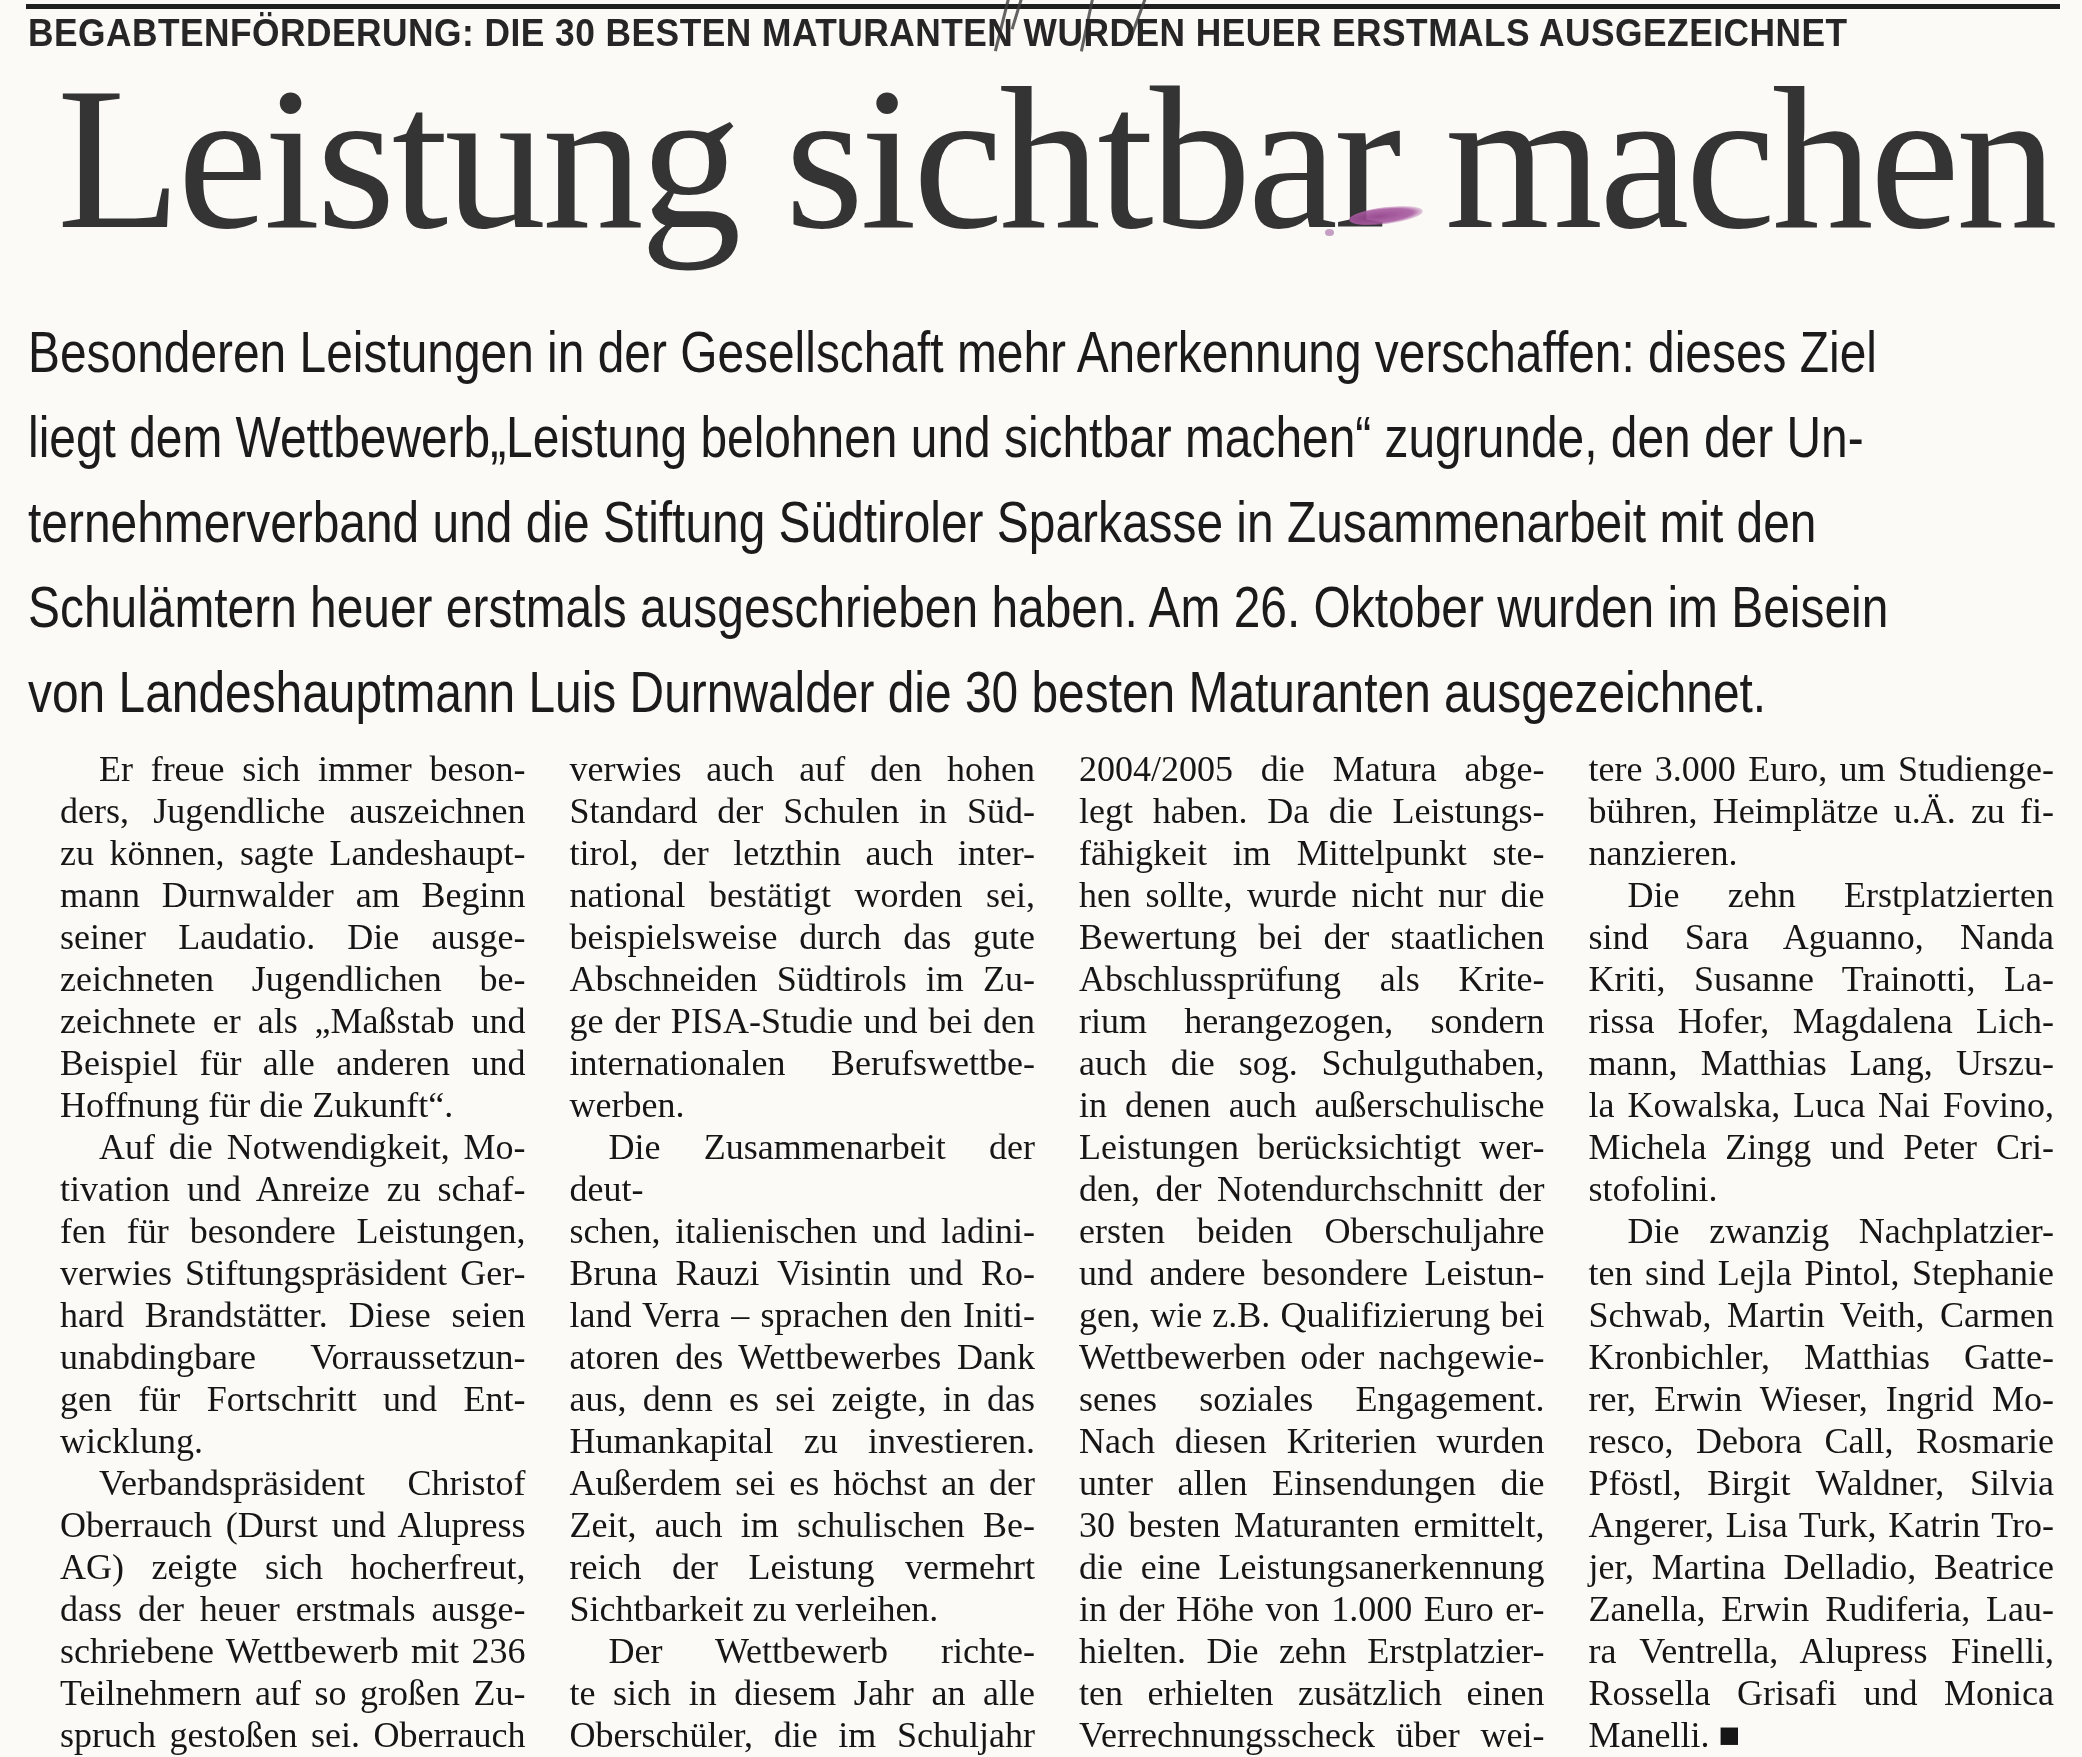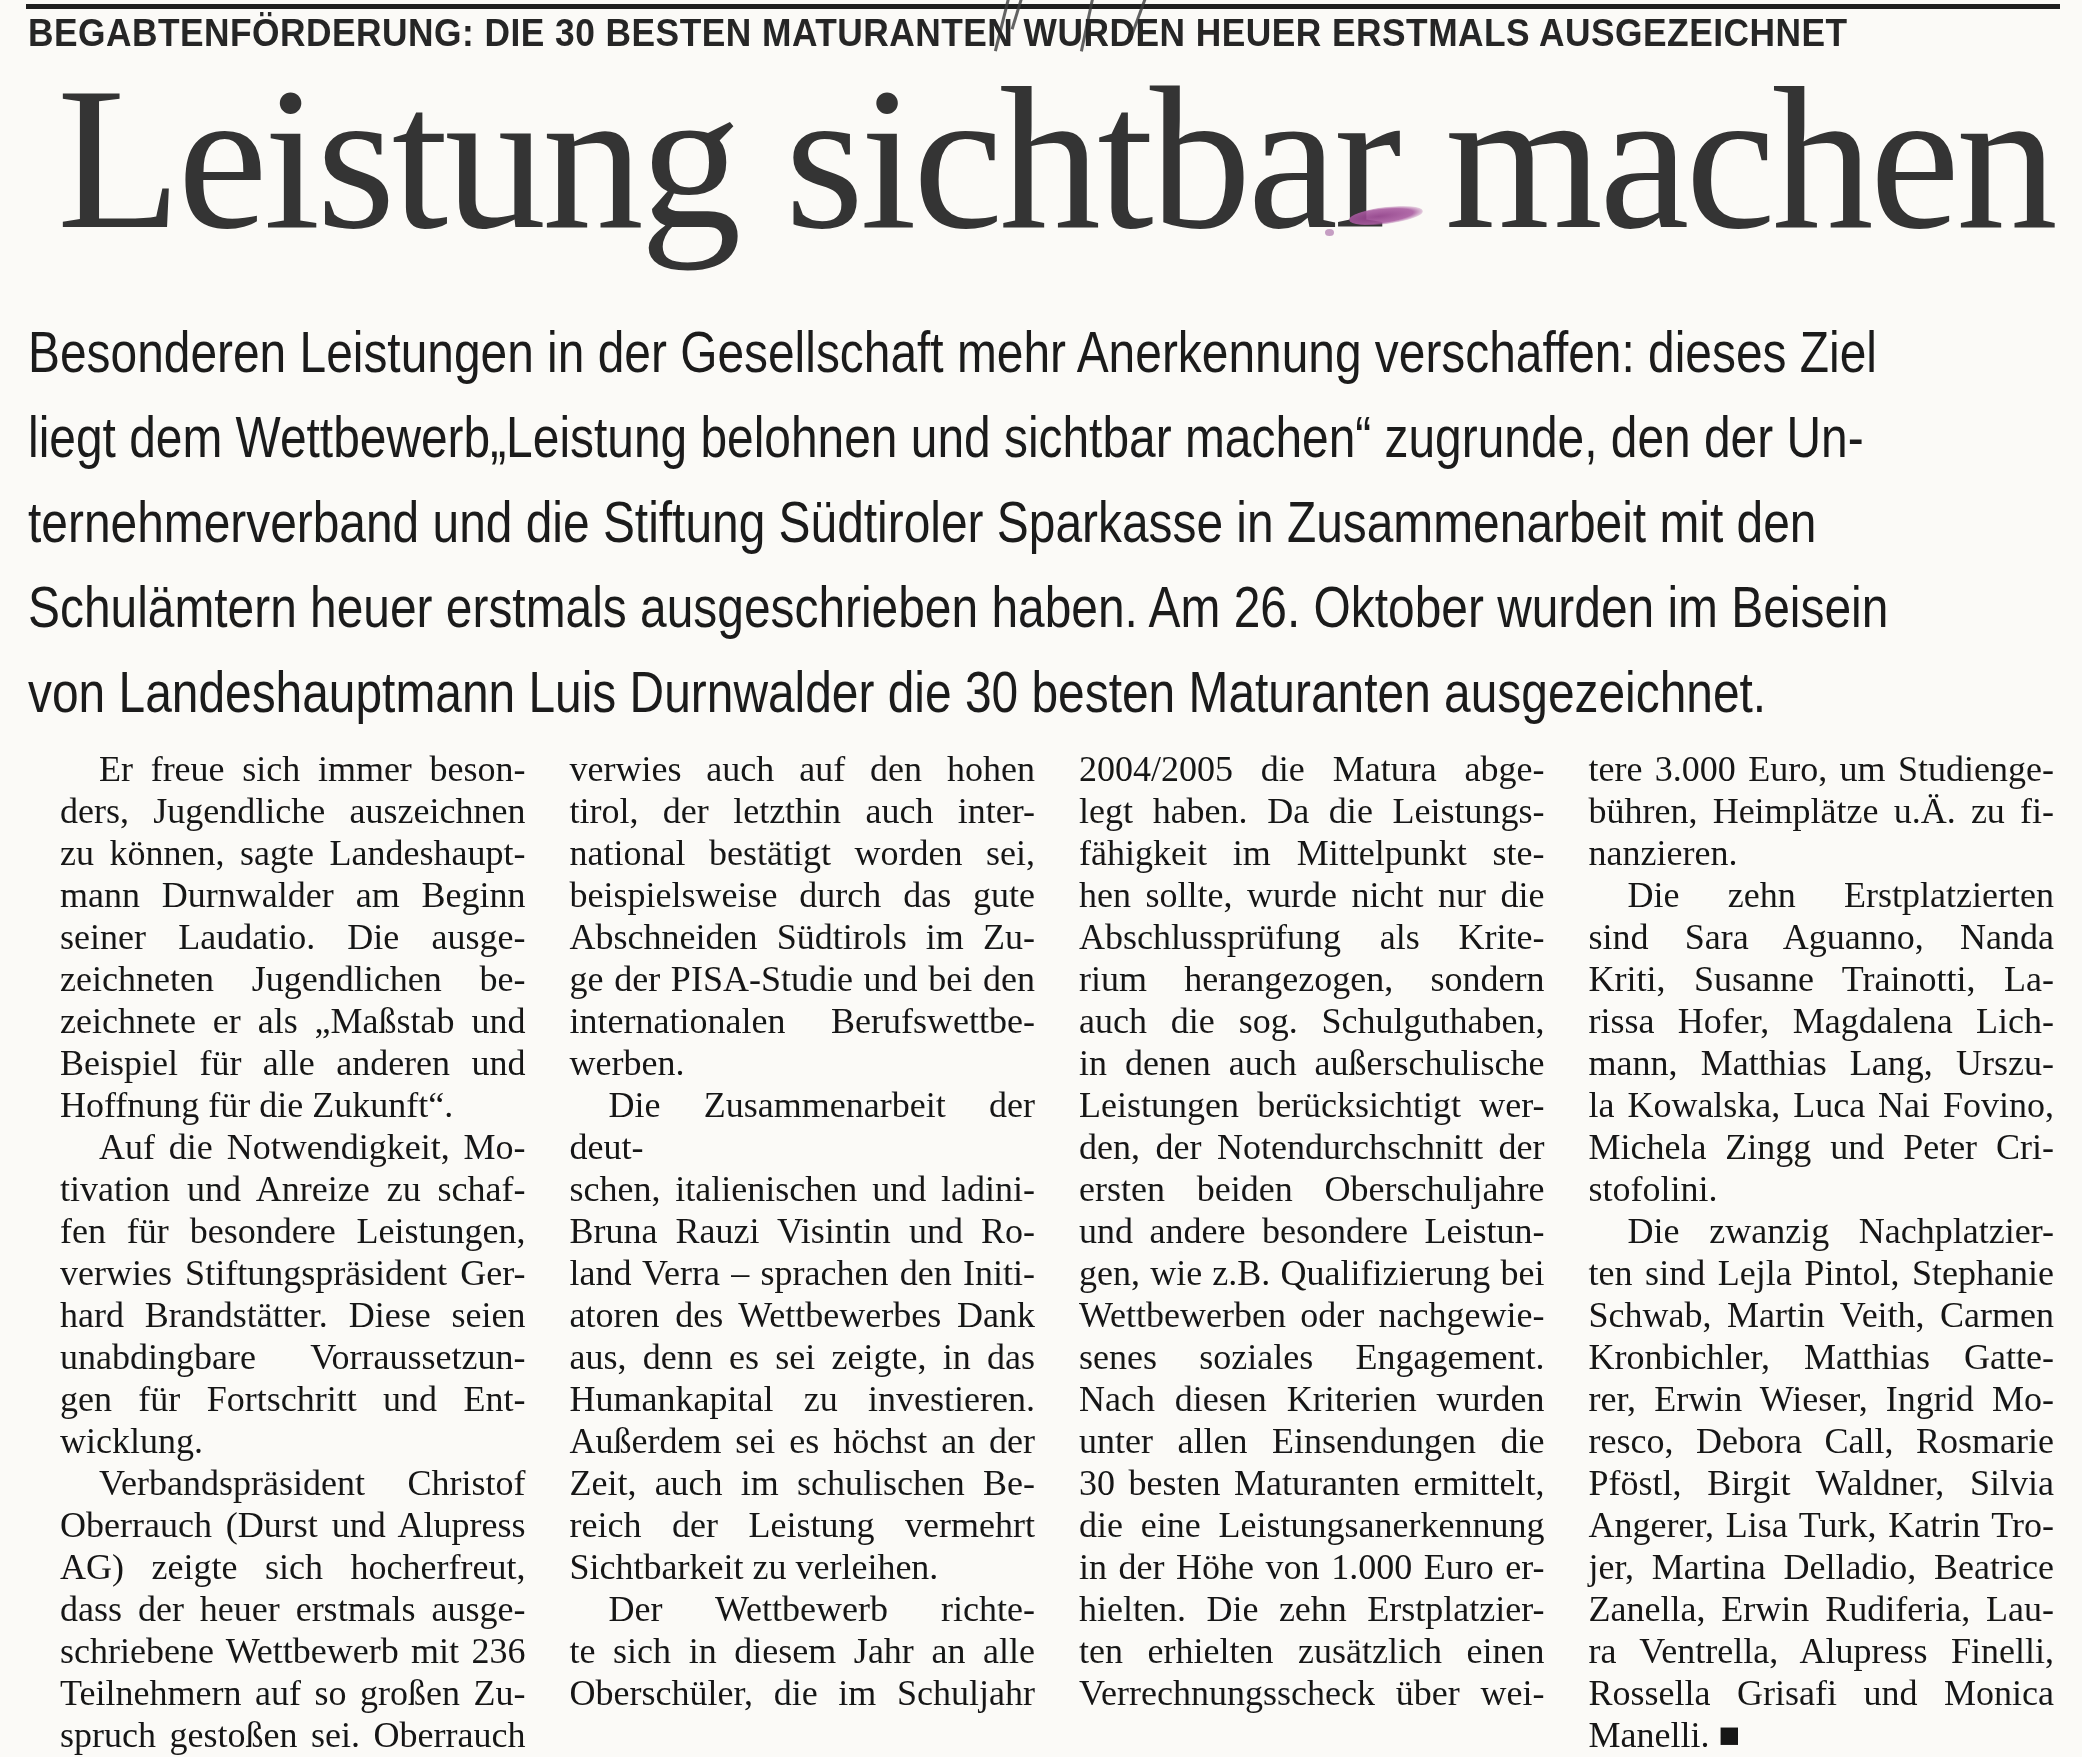--- a/index.html
+++ b/index.html
@@ -141,20 +141,21 @@
         <div class="bline indent">Verbandspräsident Christof</div>
         <div class="bline">Oberrauch (Durst und Alupress</div>
         <div class="bline">AG) zeigte sich hocherfreut,</div>
         <div class="bline">dass der heuer erstmals ausge-</div>
         <div class="bline">schriebene Wettbewerb mit 236</div>
         <div class="bline">Teilnehmern auf so großen Zu-</div>
         <div class="bline">spruch gestoßen sei. Oberrauch</div>
       </div>
     <div class="col">
         <div class="bline">verwies auch auf den hohen</div>
+        <div class="bline">Standard der Schulen in Süd-</div>
         <div class="bline">tirol, der letzthin auch inter-</div>
         <div class="bline">national bestätigt worden sei,</div>
         <div class="bline">beispielsweise durch das gute</div>
         <div class="bline">Abschneiden Südtirols im Zu-</div>
         <div class="bline">ge der PISA-Studie und bei den</div>
         <div class="bline">internationalen Berufswettbe-</div>
         <div class="bline pend">werben.</div>
         <div class="bline indent">Die Zusammenarbeit der deut-</div>
         <div class="bline">schen, italienischen und ladini-</div>
         <div class="bline">Bruna Rauzi Visintin und Ro-</div>
@@ -168,20 +169,21 @@
         <div class="bline pend">Sichtbarkeit zu verleihen.</div>
         <div class="bline indent">Der Wettbewerb richte-</div>
         <div class="bline">te sich in diesem Jahr an alle</div>
         <div class="bline">Oberschüler, die im Schuljahr</div>
       </div>
     <div class="col">
         <div class="bline">2004/2005 die Matura abge-</div>
         <div class="bline">legt haben. Da die Leistungs-</div>
         <div class="bline">fähigkeit im Mittelpunkt ste-</div>
         <div class="bline">hen sollte, wurde nicht nur die</div>
+        <div class="bline">Bewertung bei der staatlichen</div>
         <div class="bline">Abschlussprüfung als Krite-</div>
         <div class="bline">rium herangezogen, sondern</div>
         <div class="bline">auch die sog. Schulguthaben,</div>
         <div class="bline">in denen auch außerschulische</div>
         <div class="bline">Leistungen berücksichtigt wer-</div>
         <div class="bline">den, der Notendurchschnitt der</div>
         <div class="bline">ersten beiden Oberschuljahre</div>
         <div class="bline">und andere besondere Leistun-</div>
         <div class="bline">gen, wie z.B. Qualifizierung bei</div>
         <div class="bline">Wettbewerben oder nachgewie-</div>

